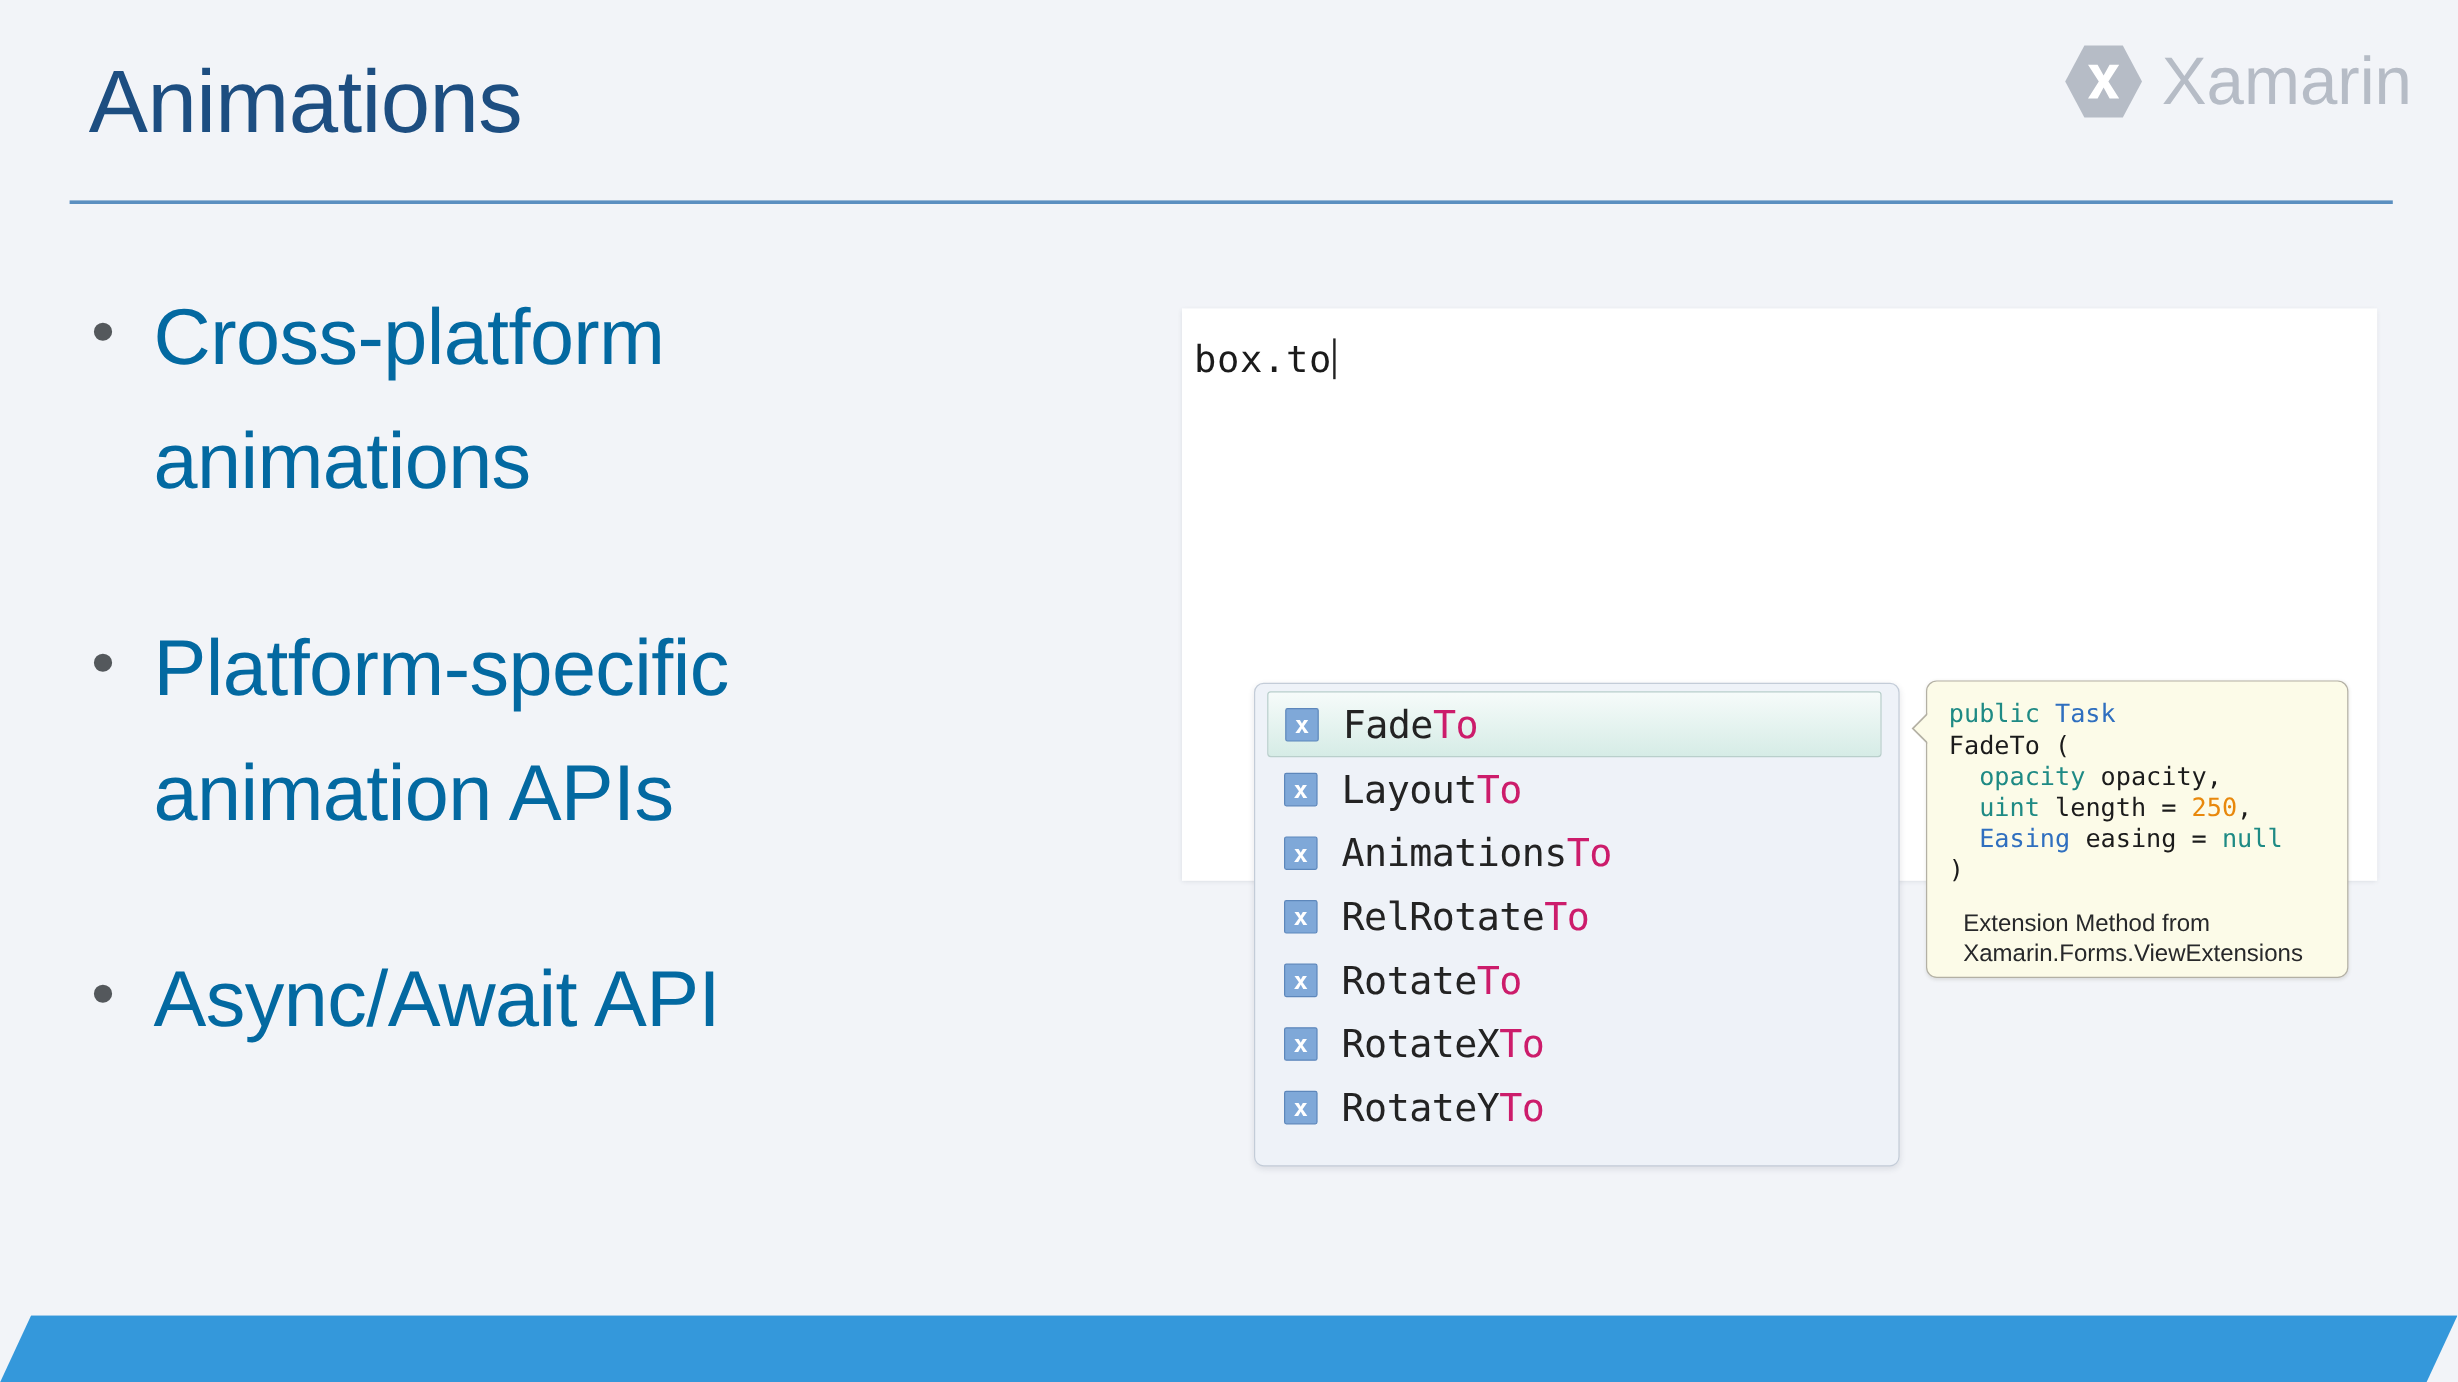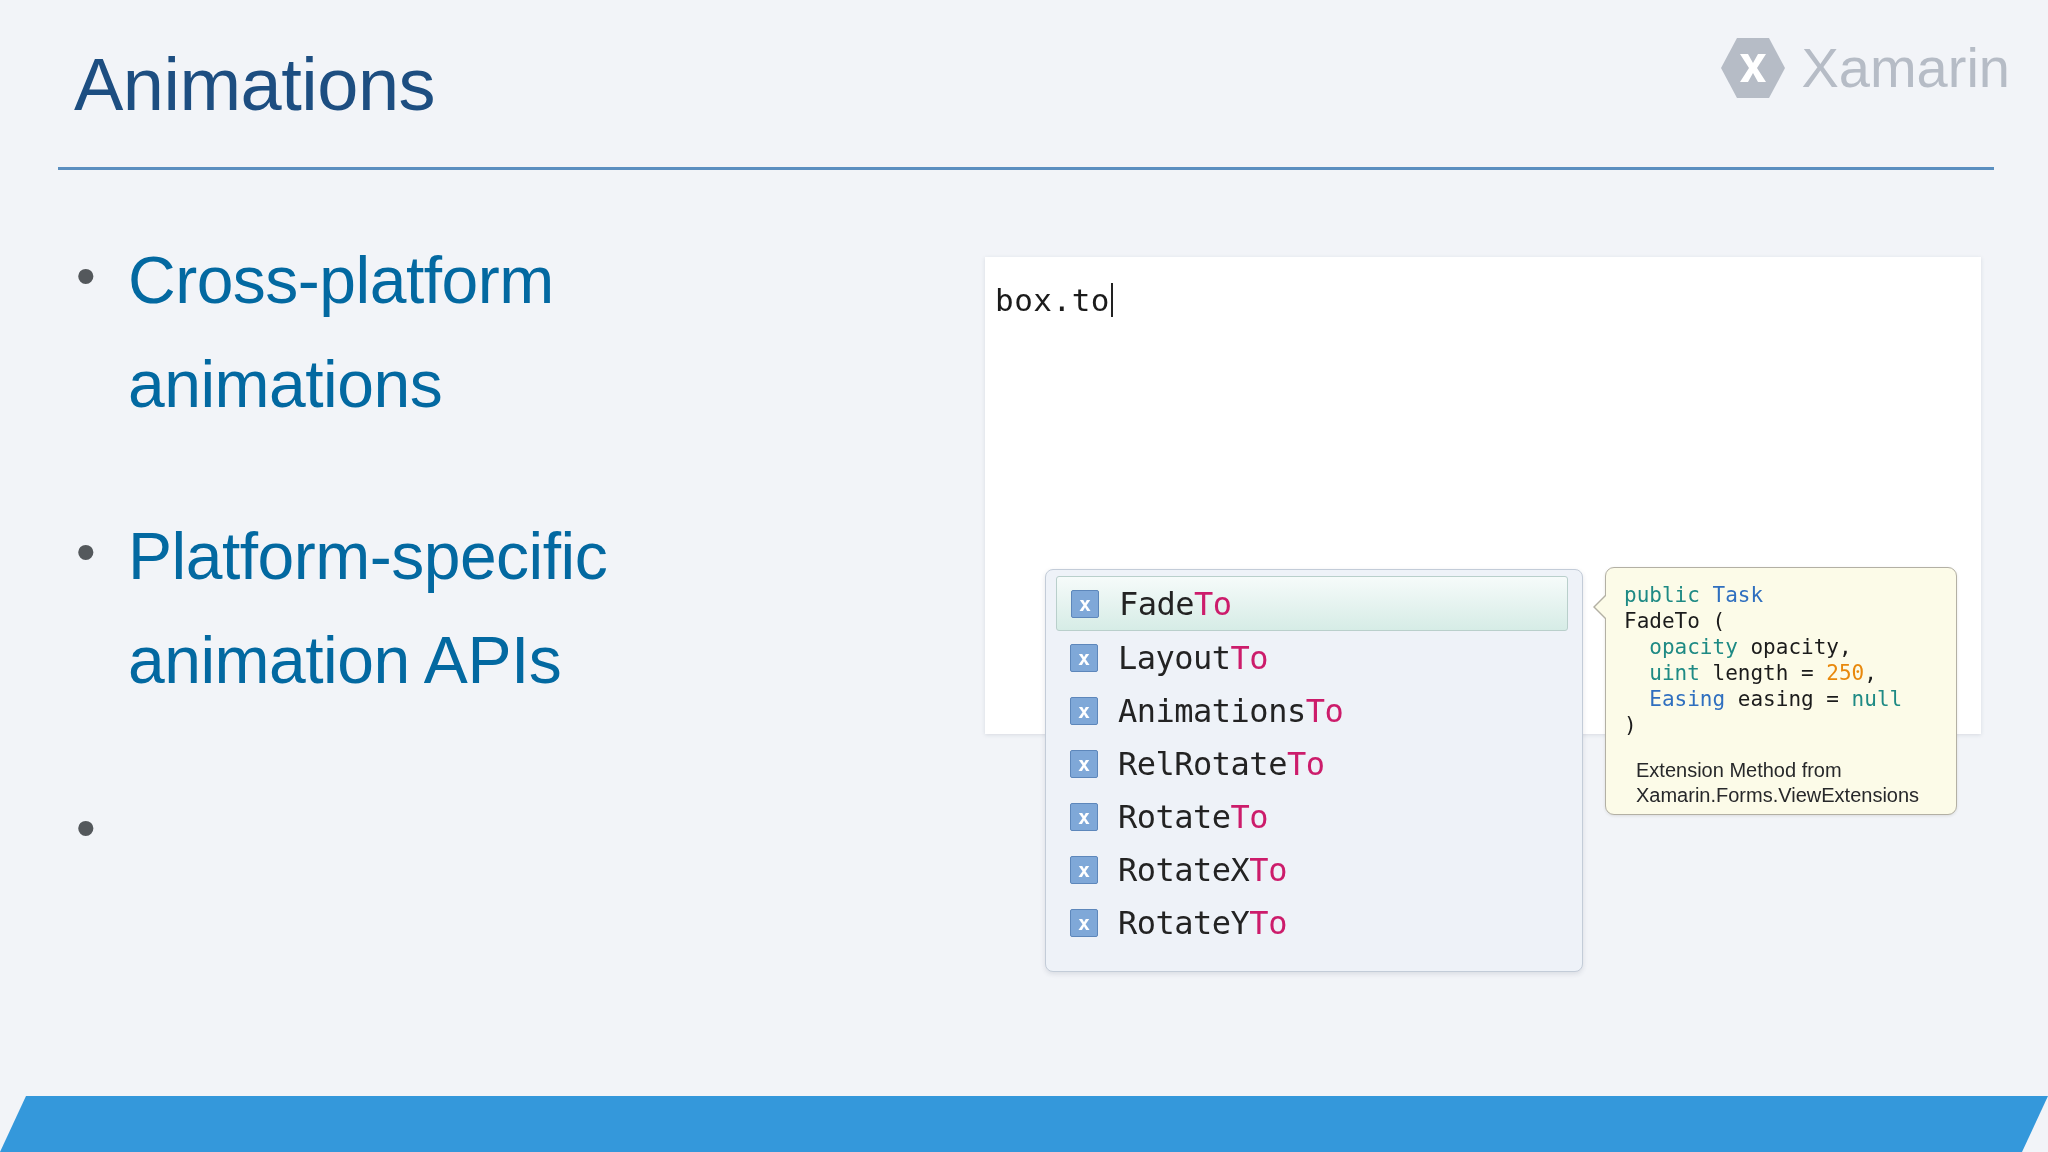--- a/index.html
+++ b/index.html
@@ -267,20 +267,21 @@
     <div class="bullet">
       <div class="bullet-dot">•</div>
       <div class="bullet-text">Cross-platform animations</div>
     </div>
     <div class="bullet">
       <div class="bullet-dot">•</div>
       <div class="bullet-text">Platform-specific animation APIs</div>
     </div>
     <div class="bullet">
       <div class="bullet-dot">•</div>
+      <div class="bullet-text">Async/Await API</div>
     </div>
   </div>
 
   <div class="ide-shot">
 
     <div class="code-line"><span>box.to</span><span class="caret"></span></div>
 
     <div class="completion-popup">
       <div class="completion-list">
 

